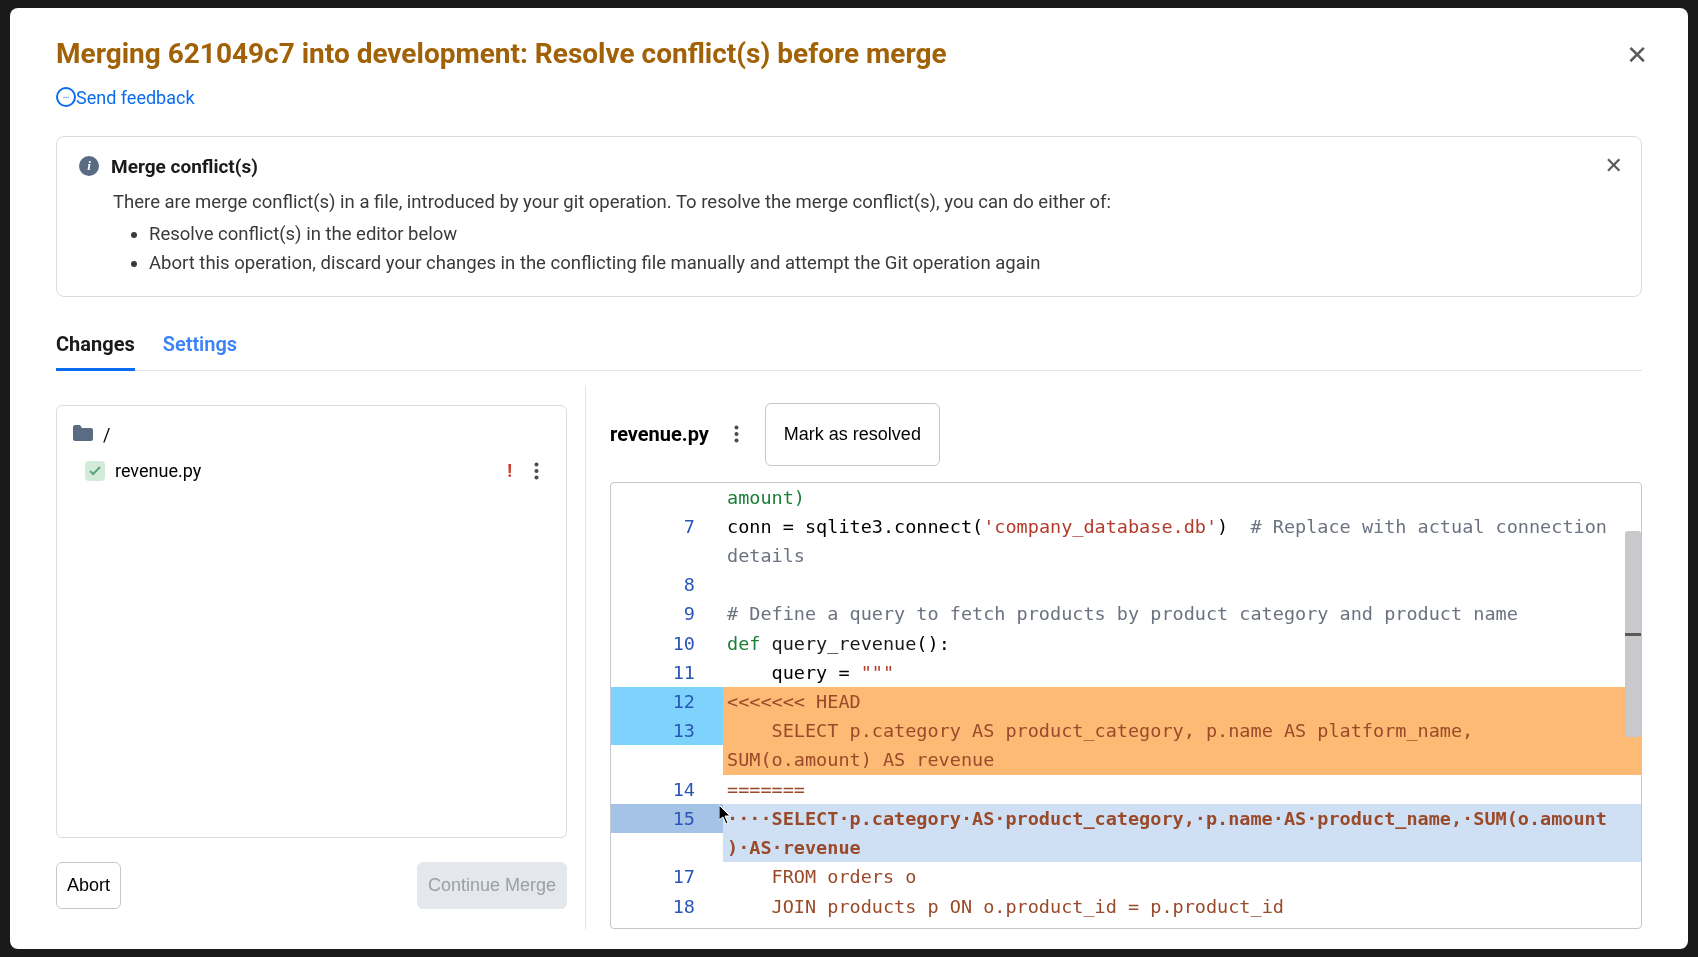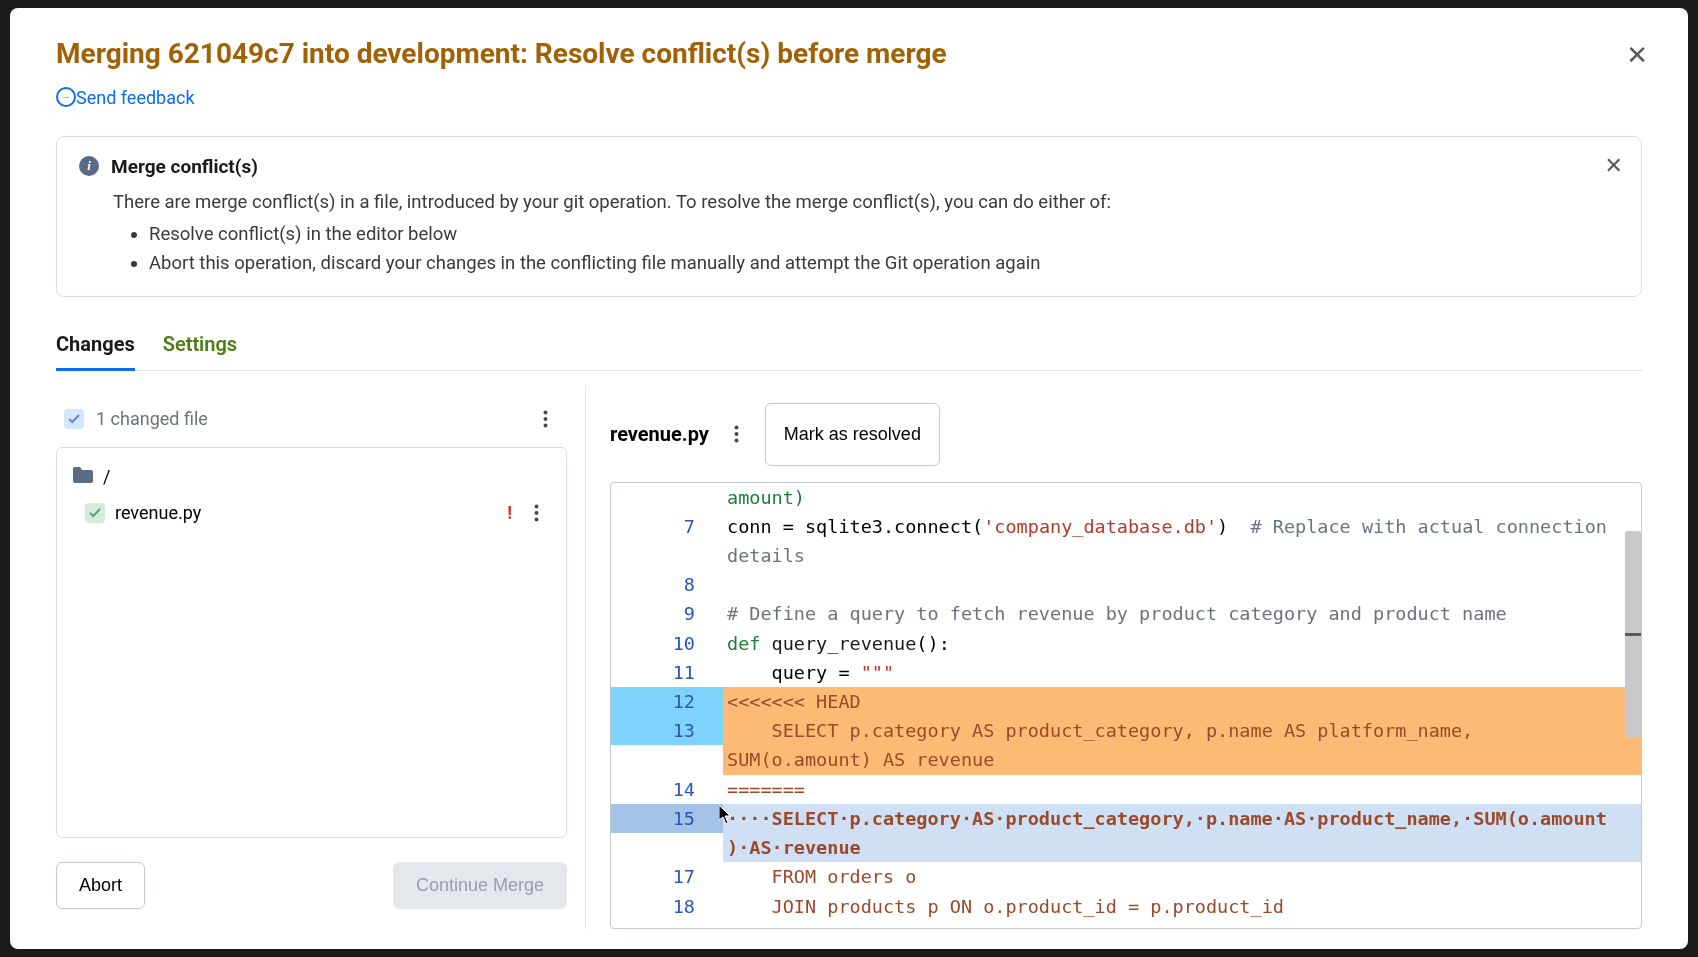--- a/index.html
+++ b/index.html
@@ -94,21 +94,21 @@
 .alert-close {
   position: absolute; right: 18px; top: 16px;
   font-size: 22px; color: #5a5a5a; cursor: pointer;
 }
 .alert-body { color: #3a3a3a; font-size: 18.5px; line-height: 1.55; padding-left: 34px; }
 .alert-body ul { margin-top: 4px; margin-left: 36px; }
 .tabs {
   display: flex; gap: 28px; border-bottom: 1px solid #e1e4e8; margin-bottom: 12px;
 }
 .tab {
-  padding: 10px 0 12px 0; font-size: 20px; font-weight: 600; color: #4d7c0f;
+  padding: 10px 0 12px 0; font-size: 20px; font-weight: 600; color: #3b82f6;
   cursor: pointer; border-bottom: 3px solid transparent; position: relative; top: 1px;
 }
 .tab.active { color: #1a1a1a; border-bottom-color: #0b6cf0; font-weight: 700; }
 .content {
   display: flex; flex: 1; min-height: 0; margin-top: 2px;
 }
 .left-panel {
   width: 530px; border-right: 1px solid #e1e4e8; padding: 20px 18px 20px 0;
   display: flex; flex-direction: column;
 }
@@ -128,21 +128,21 @@
 }
 .file-tree {
   border: 1px solid #d9dde3; border-radius: 6px; flex: 1; padding: 12px 10px; min-height: 0;
 }
 .tree-row { display: flex; align-items: center; gap: 10px; padding: 6px 6px; font-size: 18px; }
 .folder-icon { color: #5a6c84; font-size: 18px; }
 .tree-row.file { padding-left: 18px; }
 .conflict-mark { color: #d13b2f; font-weight: 700; margin-left: auto; font-size: 18px; }
 .button-row { display: flex; gap: 14px; margin-top: 24px; }
 .btn {
-  padding: 12px 22px; font-size: 18px; border-radius: 6px; cursor: pointer;
+  padding: 12px 10px; font-size: 18px; border-radius: 6px; cursor: pointer;
   border: 1px solid #c3c8d0; background: #fff;
 }
 .btn.primary-disabled {
   background: #e4e7ec; border-color: #e4e7ec; color: #9aa0a8; cursor: default; margin-left: auto;
 }
 .right-panel { flex: 1; padding: 18px 0 0 24px; display: flex; flex-direction: column; min-height: 0; }
 .file-header { display: flex; align-items: center; gap: 14px; margin-bottom: 16px; }
 .file-name { font-size: 20px; font-weight: 700; }
 .mark-resolved-btn {
   padding: 20px 18px; font-size: 18px; border: 1px solid #c3c8d0; border-radius: 6px;
@@ -209,35 +209,20 @@
     </div>
   </div>
 
   <div class="tabs">
     <div class="tab active">Changes</div>
     <div class="tab">Settings</div>
   </div>
 
   <div class="content">
     <div class="left-panel">
-      <div class="changed-files-header">
-        <span class="check-sq">
-          <svg viewBox="0 0 12 12">
-              <path d="M1 6 L4.2 9 L11 2" fill="none" stroke="#5a8bd4" stroke-width="2"></path>
-            </svg>
-        </span>
-        <span class="changed-files-label">1 changed file</span>
-        <span class="kebab">
-          <svg width="5" height="18" viewBox="0 0 5 18">
-              <circle cx="2.5" cy="2.5" r="2" fill="#4a4a4a"></circle>
-              <circle cx="2.5" cy="9" r="2" fill="#4a4a4a"></circle>
-              <circle cx="2.5" cy="15.5" r="2" fill="#4a4a4a"></circle>
-            </svg>
-        </span>
-      </div>
       <div class="file-tree">
         <div class="tree-row">
           <span class="folder-icon">
             <svg width="20" height="16" viewBox="0 0 20 16">
                 <path d="M0 2a2 2 0 012-2h5l2 3h9a2 2 0 012 2v9a2 2 0 01-2 2H2a2 2 0 01-2-2V2z" fill="#5a6c84"></path>
               </svg>
           </span>
           <span>/</span>
         </div>
         <div class="tree-row file">
@@ -288,21 +273,21 @@
           <div class="code-line ">
             <div class="gutter">7</div>
             <div class="code"><span>conn = sqlite3.connect(</span><span class="tok-str">'company_database.db'</span><span>)  </span><span class="tok-cmt"># Replace with actual connection details</span></div>
           </div>
           <div class="code-line ">
             <div class="gutter">8</div>
             <div class="code"><span></span></div>
           </div>
           <div class="code-line ">
             <div class="gutter">9</div>
-            <div class="code"><span class="tok-cmt"># Define a query to fetch revenue by product category and product name</span></div>
+            <div class="code"><span class="tok-cmt"># Define a query to fetch products by product category and product name</span></div>
           </div>
           <div class="code-line ">
             <div class="gutter">10</div>
             <div class="code"><span class="tok-kw">def </span><span class="tok-fn">query_revenue</span><span>():</span></div>
           </div>
           <div class="code-line ">
             <div class="gutter">11</div>
             <div class="code"><span>    query = </span><span class="tok-str">"""</span></div>
           </div>
           <div class="code-line bg-green">

